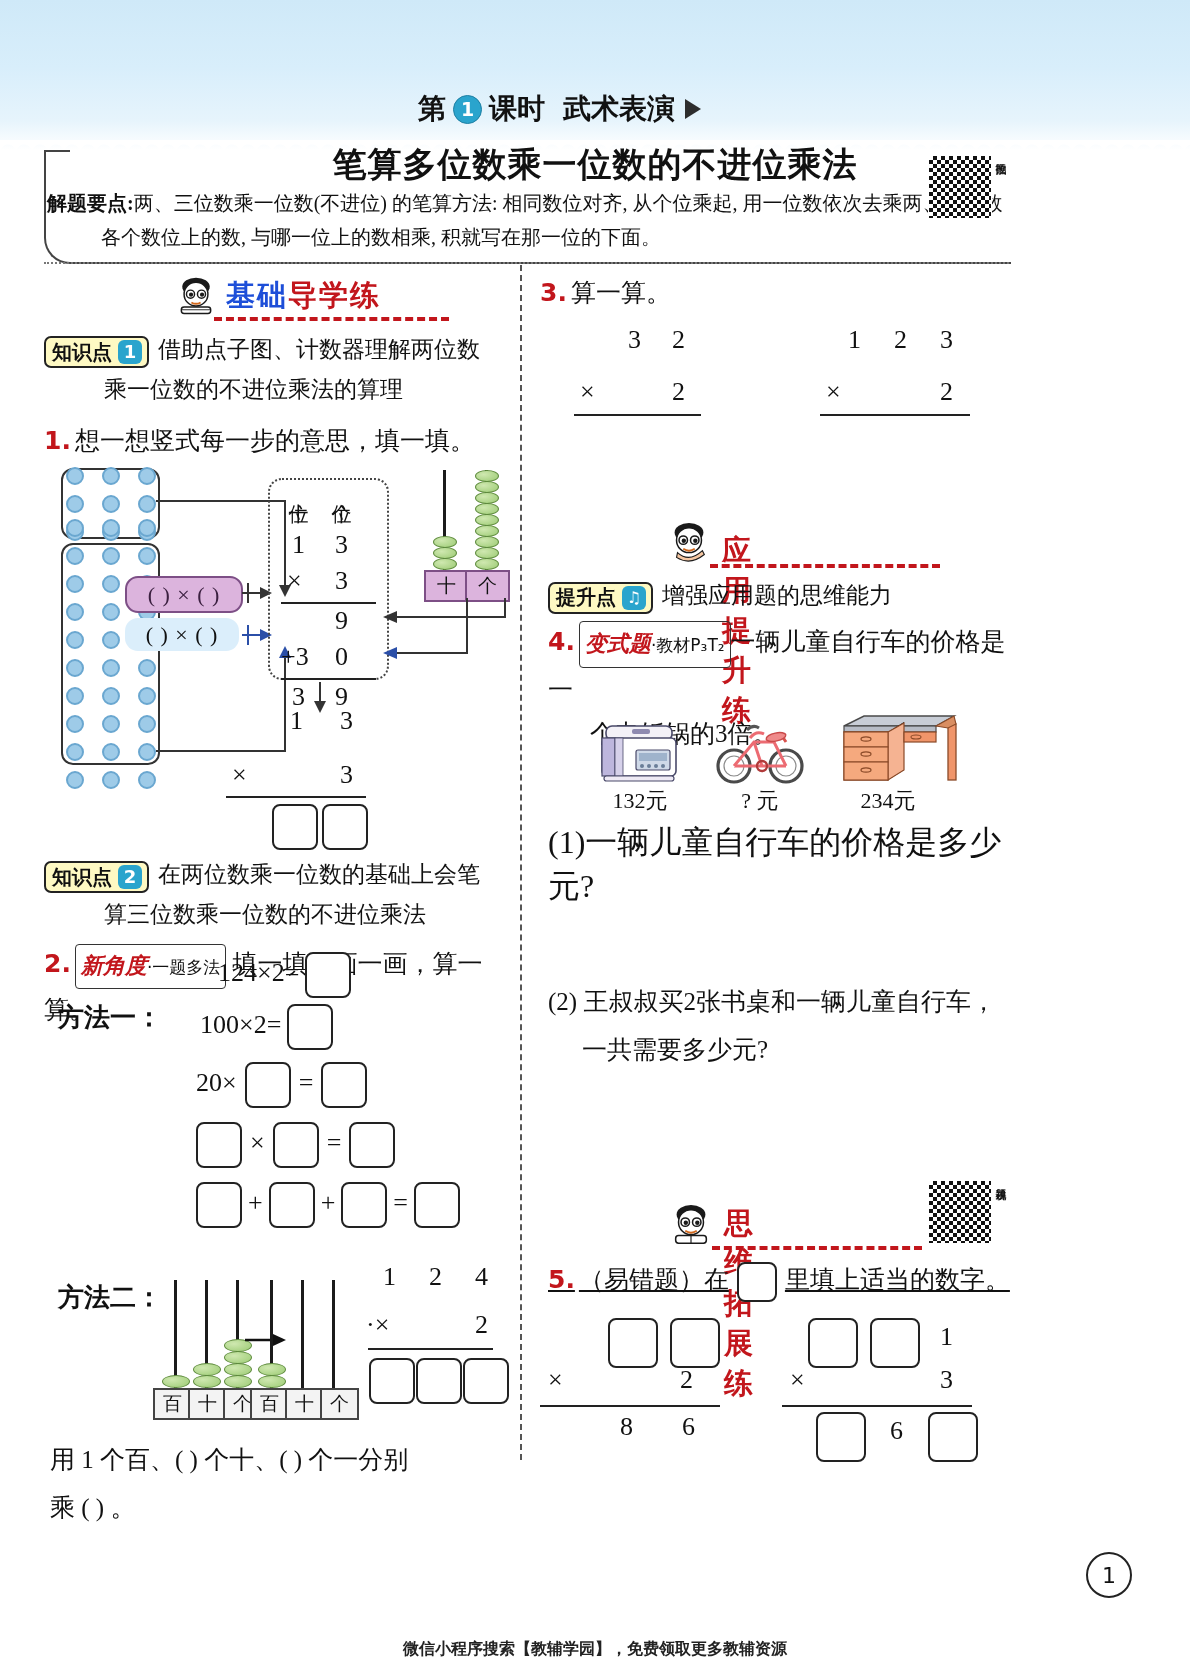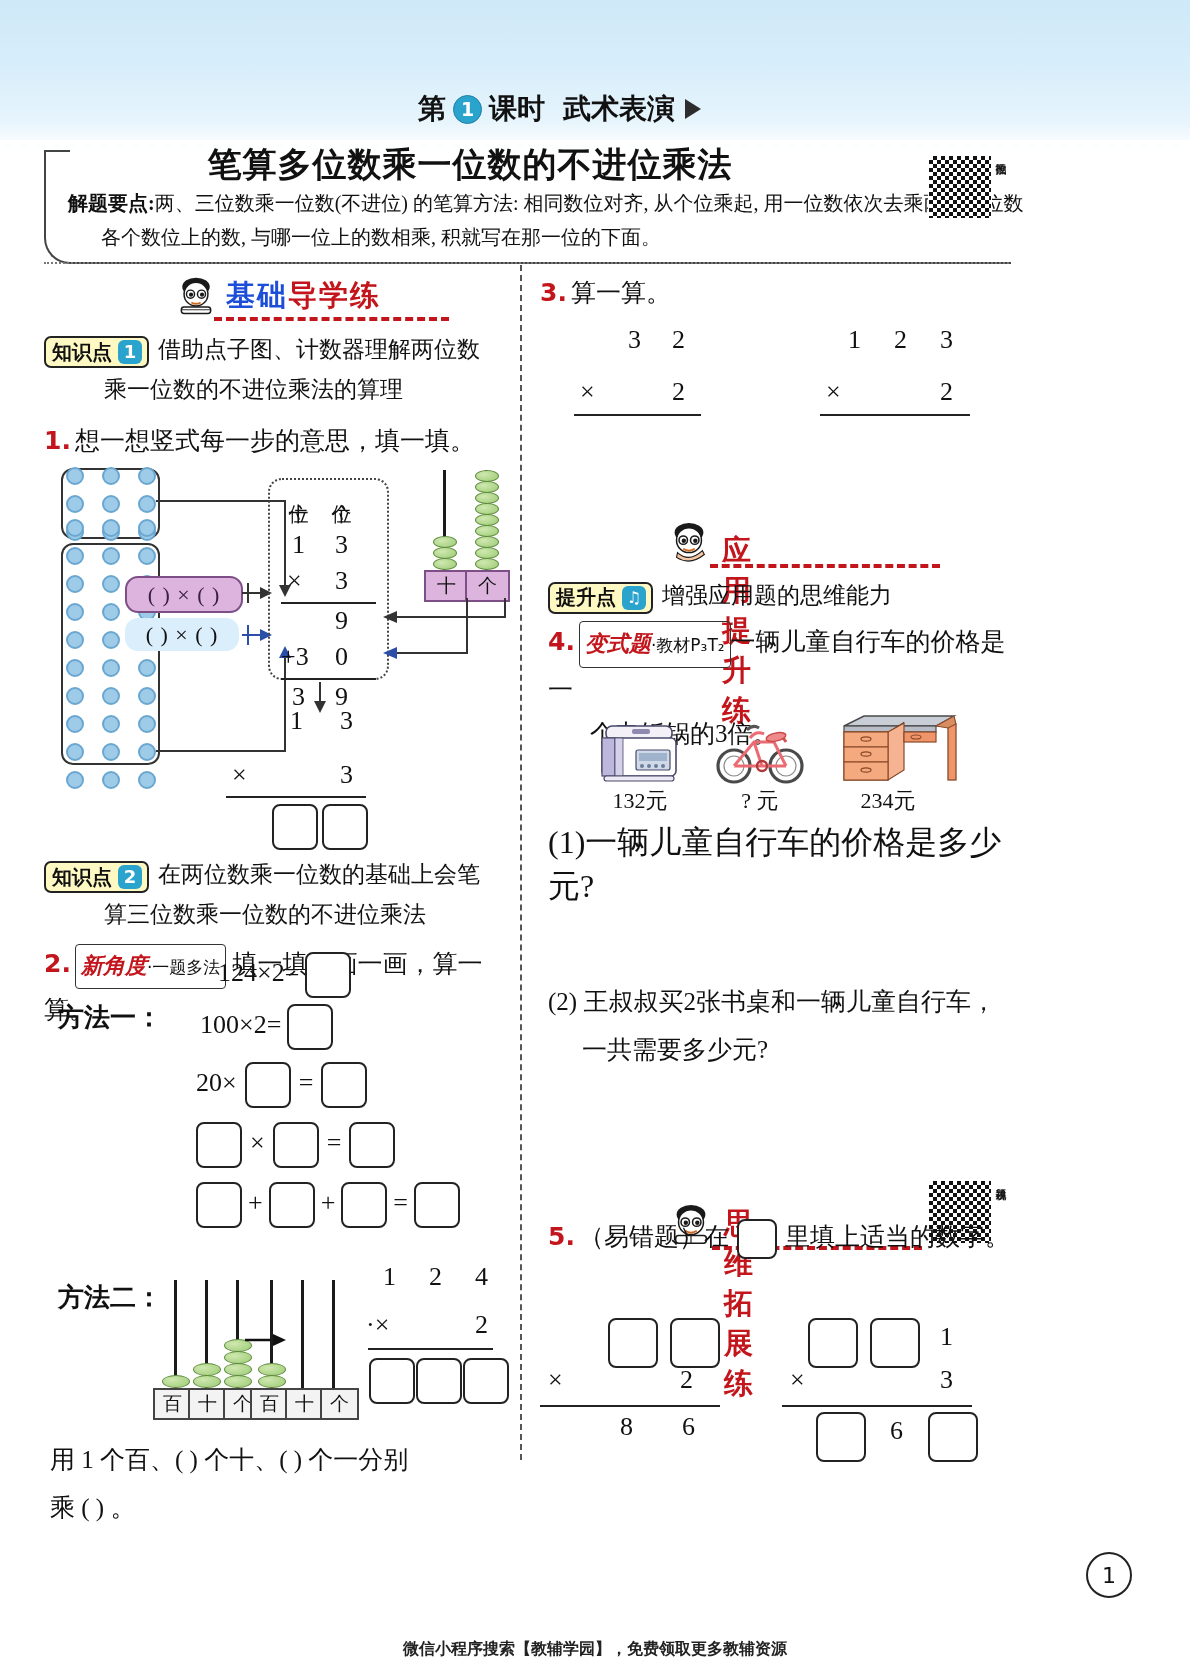--- a/index.html
+++ b/index.html
@@ -51,31 +51,31 @@
     font-size:19px;font-weight:bold;border:1px solid #1d7fa3;margin:0 3px;
   }
   .tri-right{
     display:inline-block;width:0;height:0;margin-left:6px;
     border-top:10px solid transparent;border-bottom:10px solid transparent;
     border-left:16px solid #2d2d2d;
   }
 
   
   .main-title{
-    position:absolute;left:0;top:142px;width:940px;text-align:center;
+    position:absolute;left:0;top:142px;width:1190px;text-align:center;
     font-family:Liberation Sans, sans-serif;
     font-size:34px;font-weight:bold;letter-spacing:1px;
   }
   .keypoint-box{
     position:absolute;left:47px;top:186px;width:980px;height:62px;
     font-size:20px;line-height:34px;
   }
   .kp-line{white-space:nowrap;}
   .kp-line.indent{padding-left:54px;}
-  .kp-label{font-weight:bold;padding-left:21px;}
+  .kp-label{font-weight:bold;}
 
   .rounded-frame{
     position:absolute;left:44px;top:150px;width:965px;height:112px;
     border:2px solid #444;border-top:none;border-right:none;
     border-bottom-left-radius:26px;
     border-left-width:2px;border-bottom-width:2px;
   }
   .frame-top-cap{
     position:absolute;left:44px;top:150px;width:26px;height:2px;background:#444;
   }
@@ -641,21 +641,21 @@
     </svg>
     <div style="position:absolute;left:56px;top:4px;font-family:'DejaVu Sans','Liberation Sans',sans-serif;font-size:29px;font-weight:bold;color:#c2161c;letter-spacing:2px;">
       <span>思维</span><span>拓展练</span>
     </div>
     <div style="position:absolute;left:44px;top:46px;width:210px;height:0;border-top:4px dashed #c2161c;"></div>
   </div>
 
   <div class="qr" style="left:928px;top:1180px;width:62px;height:62px;"></div>
   <div class="qr-label" style="left:994px;top:1180px;height:62px;">视频讲题</div>
 
-  <div style="position:absolute;left:548px;top:1219px;width:470px;font-size:25px;">
+  <div style="position:absolute;left:548px;top:1262px;width:470px;font-size:25px;text-decoration:underline;">
     <span class="qnum">5.</span><span>（易错题）在</span><span class="sq sm" style="margin:0 8px;"></span><span>里填上适当的数字。</span>
   </div>
 
   <span class="sq lg" style="position:absolute;left:608px;top:1318px;"></span>
   <span class="sq lg" style="position:absolute;left:670px;top:1318px;"></span>
   <div class="vnum" style="left:548px;top:1365px;">×</div>
   <div class="vnum" style="left:680px;top:1365px;">2</div>
   <div class="vline" style="left:540px;top:1405px;width:180px;"></div>
   <div class="vnum" style="left:620px;top:1412px;">8</div>
   <div class="vnum" style="left:682px;top:1412px;">6</div>

